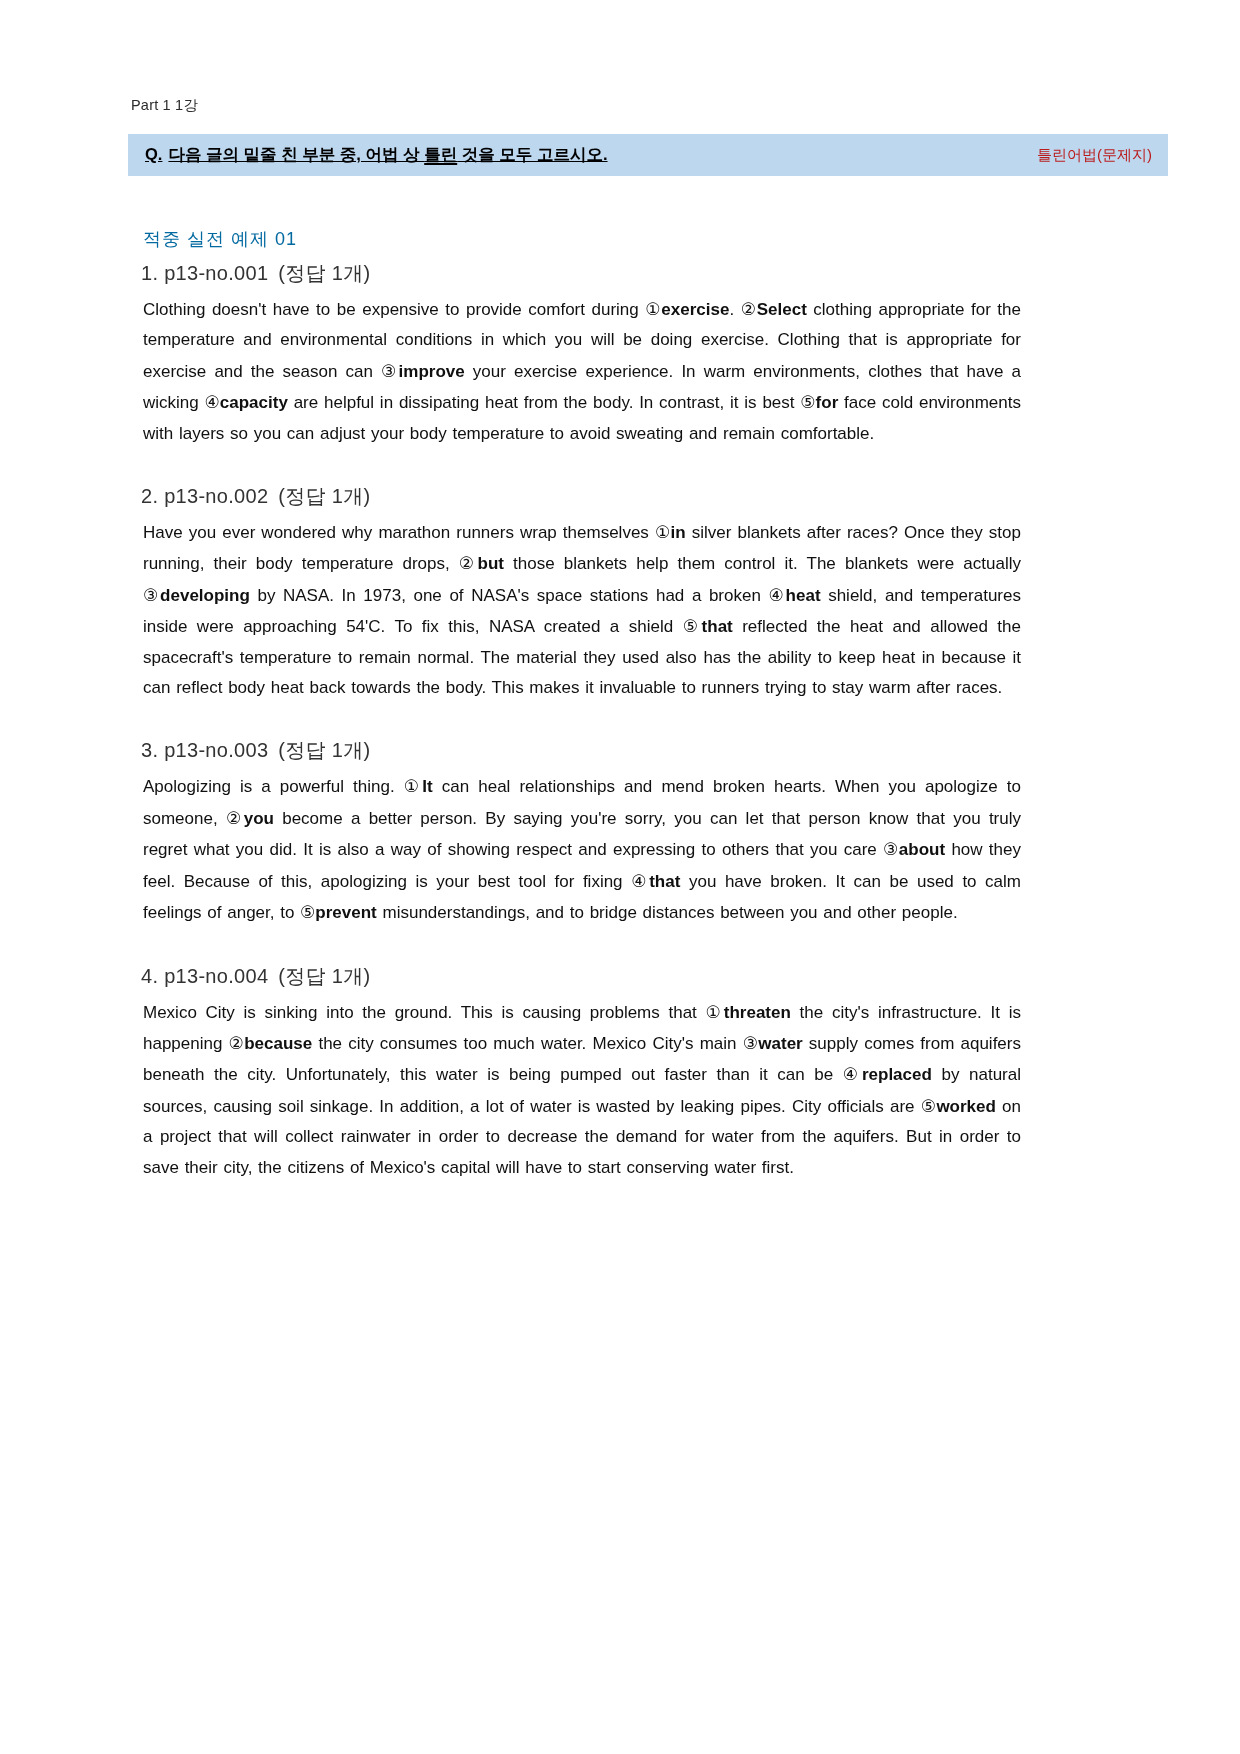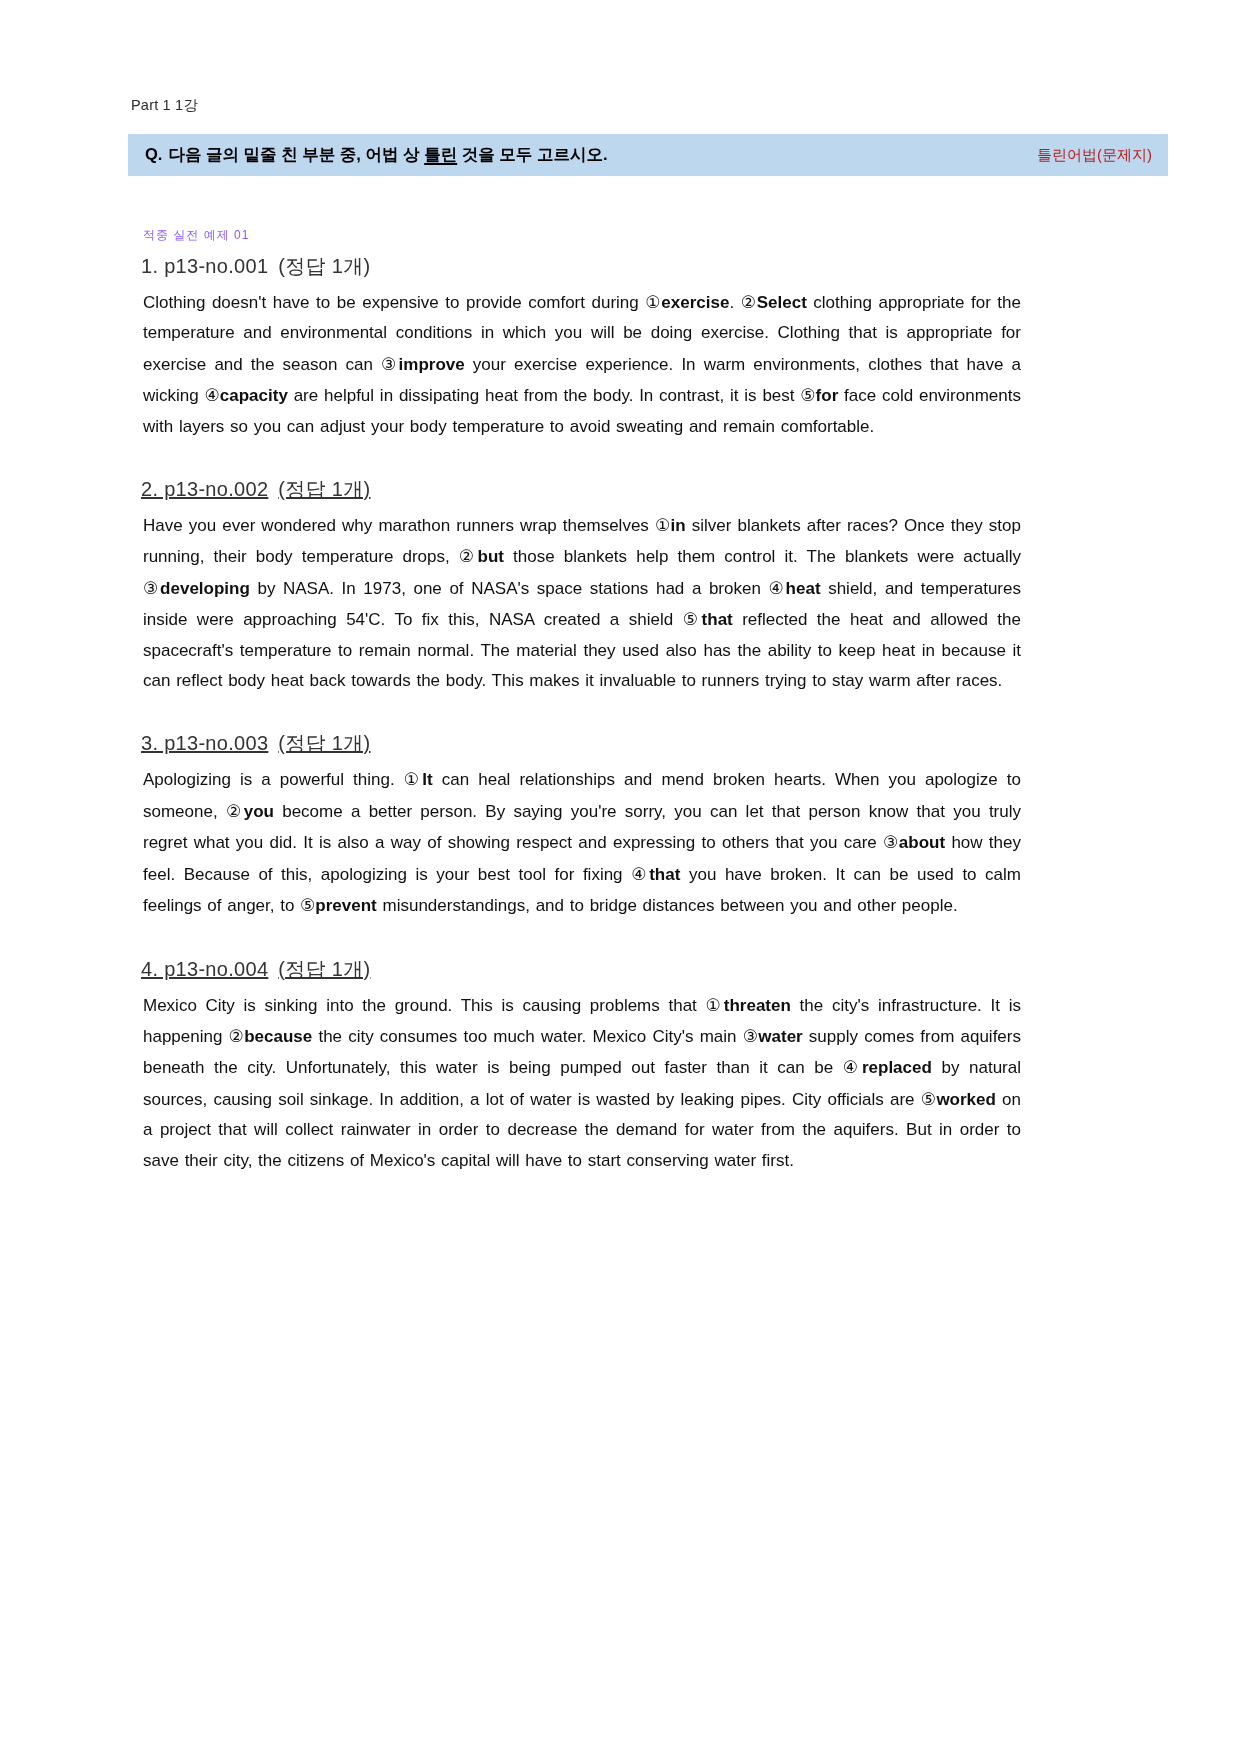--- a/index.html
+++ b/index.html
@@ -31,57 +31,58 @@
     display: flex;
     align-items: center;
     justify-content: space-between;
     padding: 0 16px 0 17px;
   }
   .qheader-left {
     font-size: 16.5px;
     font-weight: 700;
     color: #000000;
     white-space: nowrap;
+    text-decoration: underline;
   }
   .qprefix { margin-right: 6px; }
   .hdr-underline {
     text-decoration: underline;
     text-decoration-thickness: 1.5px;
     text-underline-offset: 3px;
   }
   .qheader-tag {
     font-size: 15px;
     font-weight: 400;
     color: #b91c1c;
     white-space: nowrap;
   }
   .section-title {
     margin: 51px 0 0 15px;
-    font-size: 12px;
-    color: #8b5cf6;
+    font-size: 18px;
+    color: #0369a1;
     letter-spacing: 1px;
   }
   .question { margin: 0; }
   .qmeta {
     margin: 9px 0 0 13px;
     font-size: 20px;
     color: #333333;
     letter-spacing: 0.3px;
   }
   .qmeta .qans { margin-left: 10px; }
   .qpara {
     margin: 7px 0 0 15px;
     width: 878px;
     font-size: 17px;
     line-height: 30.4px;
     text-align: justify;
     color: #101010;
     word-spacing: 1px;
   }
-  .question + .question .qmeta { margin-top: 34px; text-decoration: underline; }
+  .question + .question .qmeta { margin-top: 34px; }
   .marker {
     font-weight: 400;
     font-family: "DejaVu Sans", sans-serif;
   }
   .choice-word {
     font-weight: 700;
     text-decoration-thickness: 2px;
     text-underline-offset: 3.5px;
   }
 </style>

